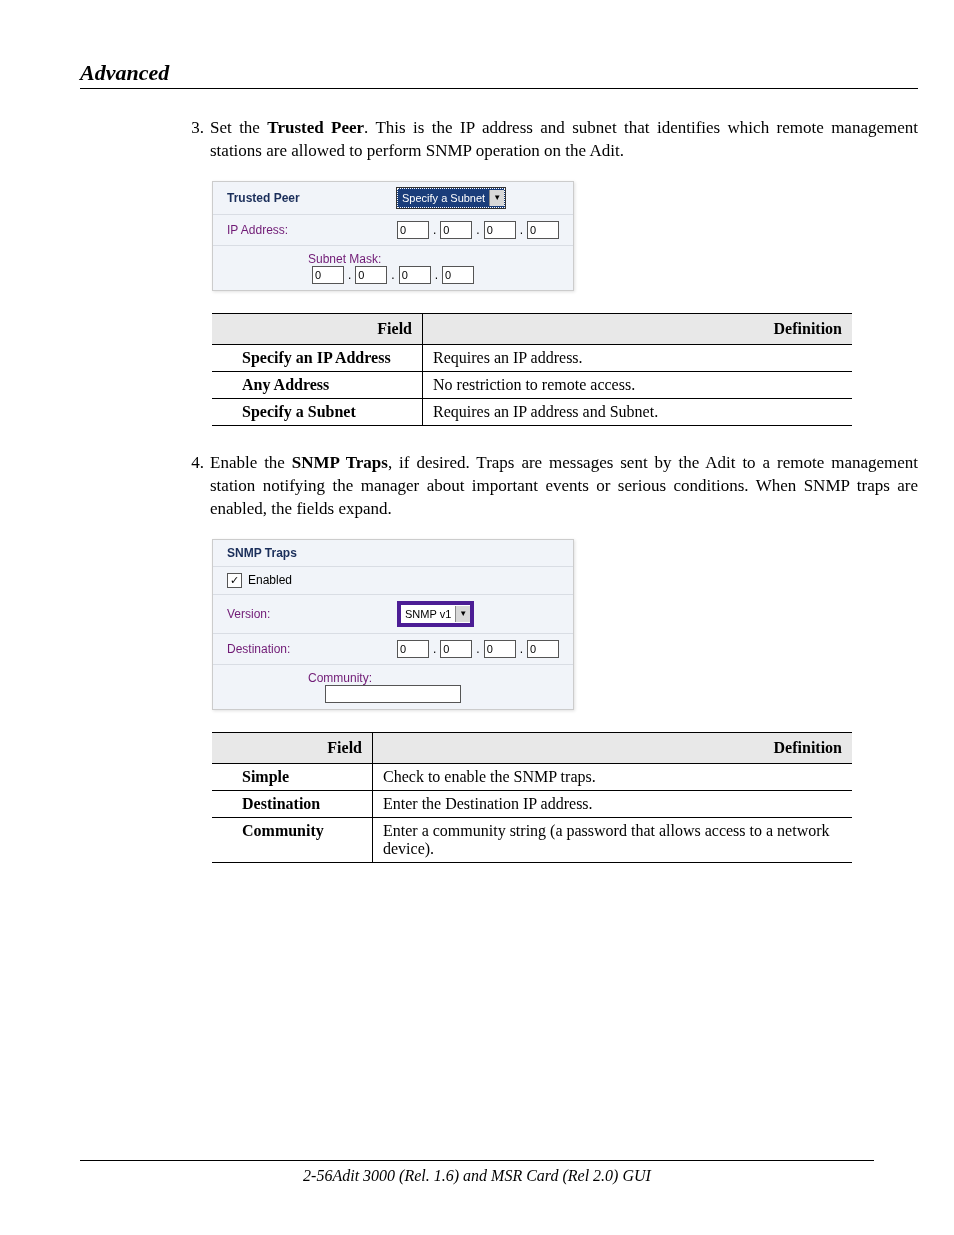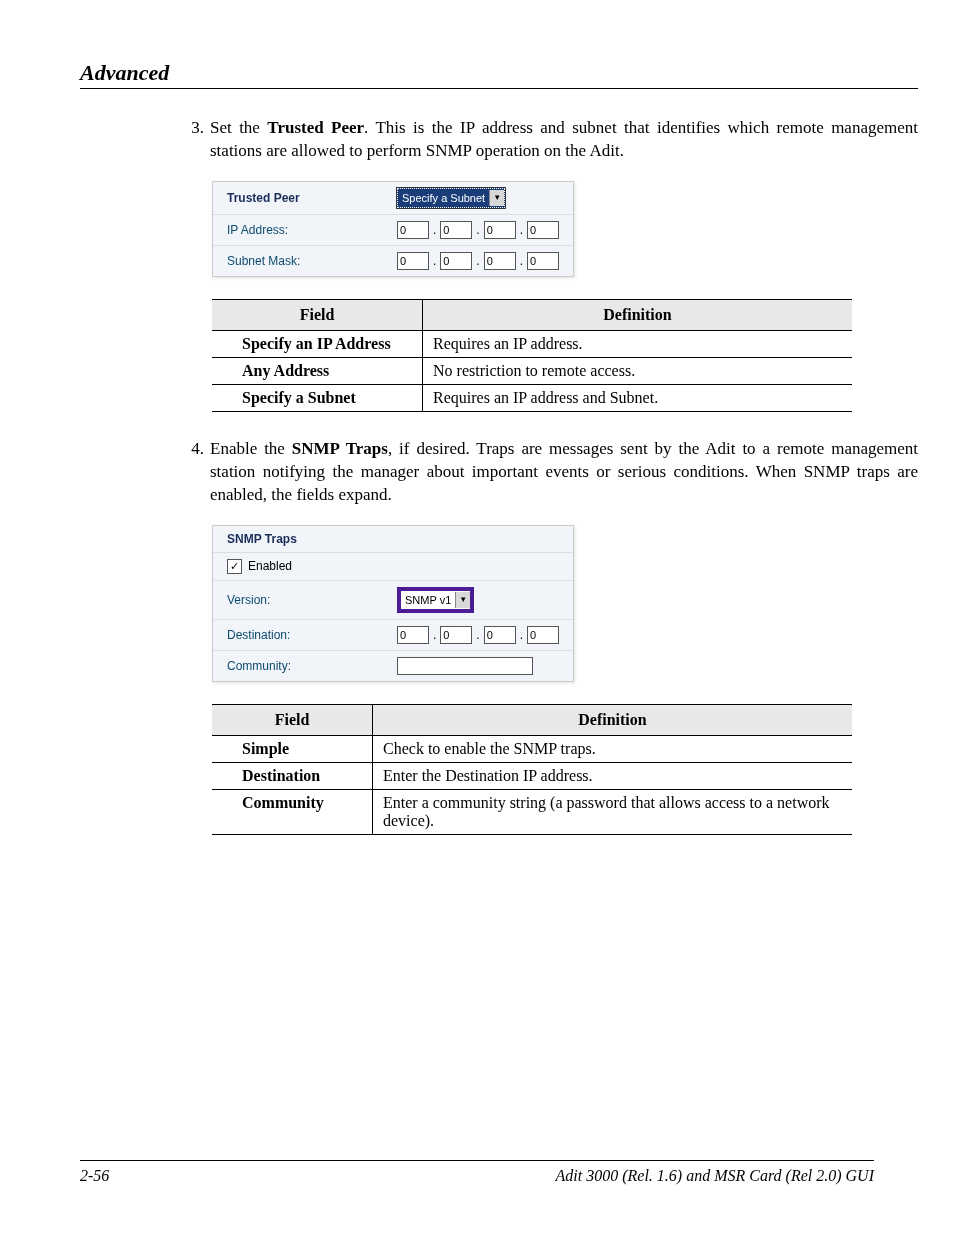--- a/index.html
+++ b/index.html
@@ -61,24 +61,24 @@
     box-shadow: 1px 1px 3px rgba(0,0,0,.12);
     font-family: Tahoma, Arial, sans-serif;
     font-size: 12px;
   }
   .panel-row {
     display: flex;
     align-items: center;
     padding: 6px 14px;
     border-bottom: 1px solid #d9dde4;
   }
-  .panel-row:last-child { border-bottom: none; }
+  .panel-row:last-child { border-bottom: none; flex-direction: column; }
   .panel-label {
     width: 170px;
-    color: #0c4a6e;
+    color: #701a75;
   }
   .panel-label.bold-blue {
     font-weight: bold;
     color: #1a2e5a;
   }
   .panel-ctrl { flex: 1; }
   .dropdown {
     display: inline-flex;
     align-items: center;
     background: #fff;
@@ -147,21 +147,21 @@
   .def-table {
     margin-left: 32px;
     margin-bottom: 26px;
     border-collapse: collapse;
     width: 640px;
     font-size: 16px;
   }
   .def-table th {
     background: #e8e8e8;
     font-weight: bold;
-    text-align: center;
+    text-align: right;
     padding: 6px 10px;
     border-top: 1.5px solid #000;
     border-bottom: 1.5px solid #000;
   }
   .def-table th:first-child { border-right: 1px solid #000; width: 190px; }
   .def-table td {
     padding: 4px 10px;
     border-bottom: 1px solid #000;
     vertical-align: top;
   }
@@ -178,21 +178,21 @@
     left: 80px;
     right: 80px;
   }
   .footer-rule {
     border: none;
     border-top: 1.5px solid #000;
     margin: 0 0 6px 0;
   }
   .footer-line {
     display: flex;
-    justify-content: space-between;
+    justify-content: center;
     font-style: italic;
     font-size: 16px;
   }
 </style>
 </head>
 <body>
 
 <div class="page">
   <div class="header-title">Advanced</div>
   <hr class="header-rule">

